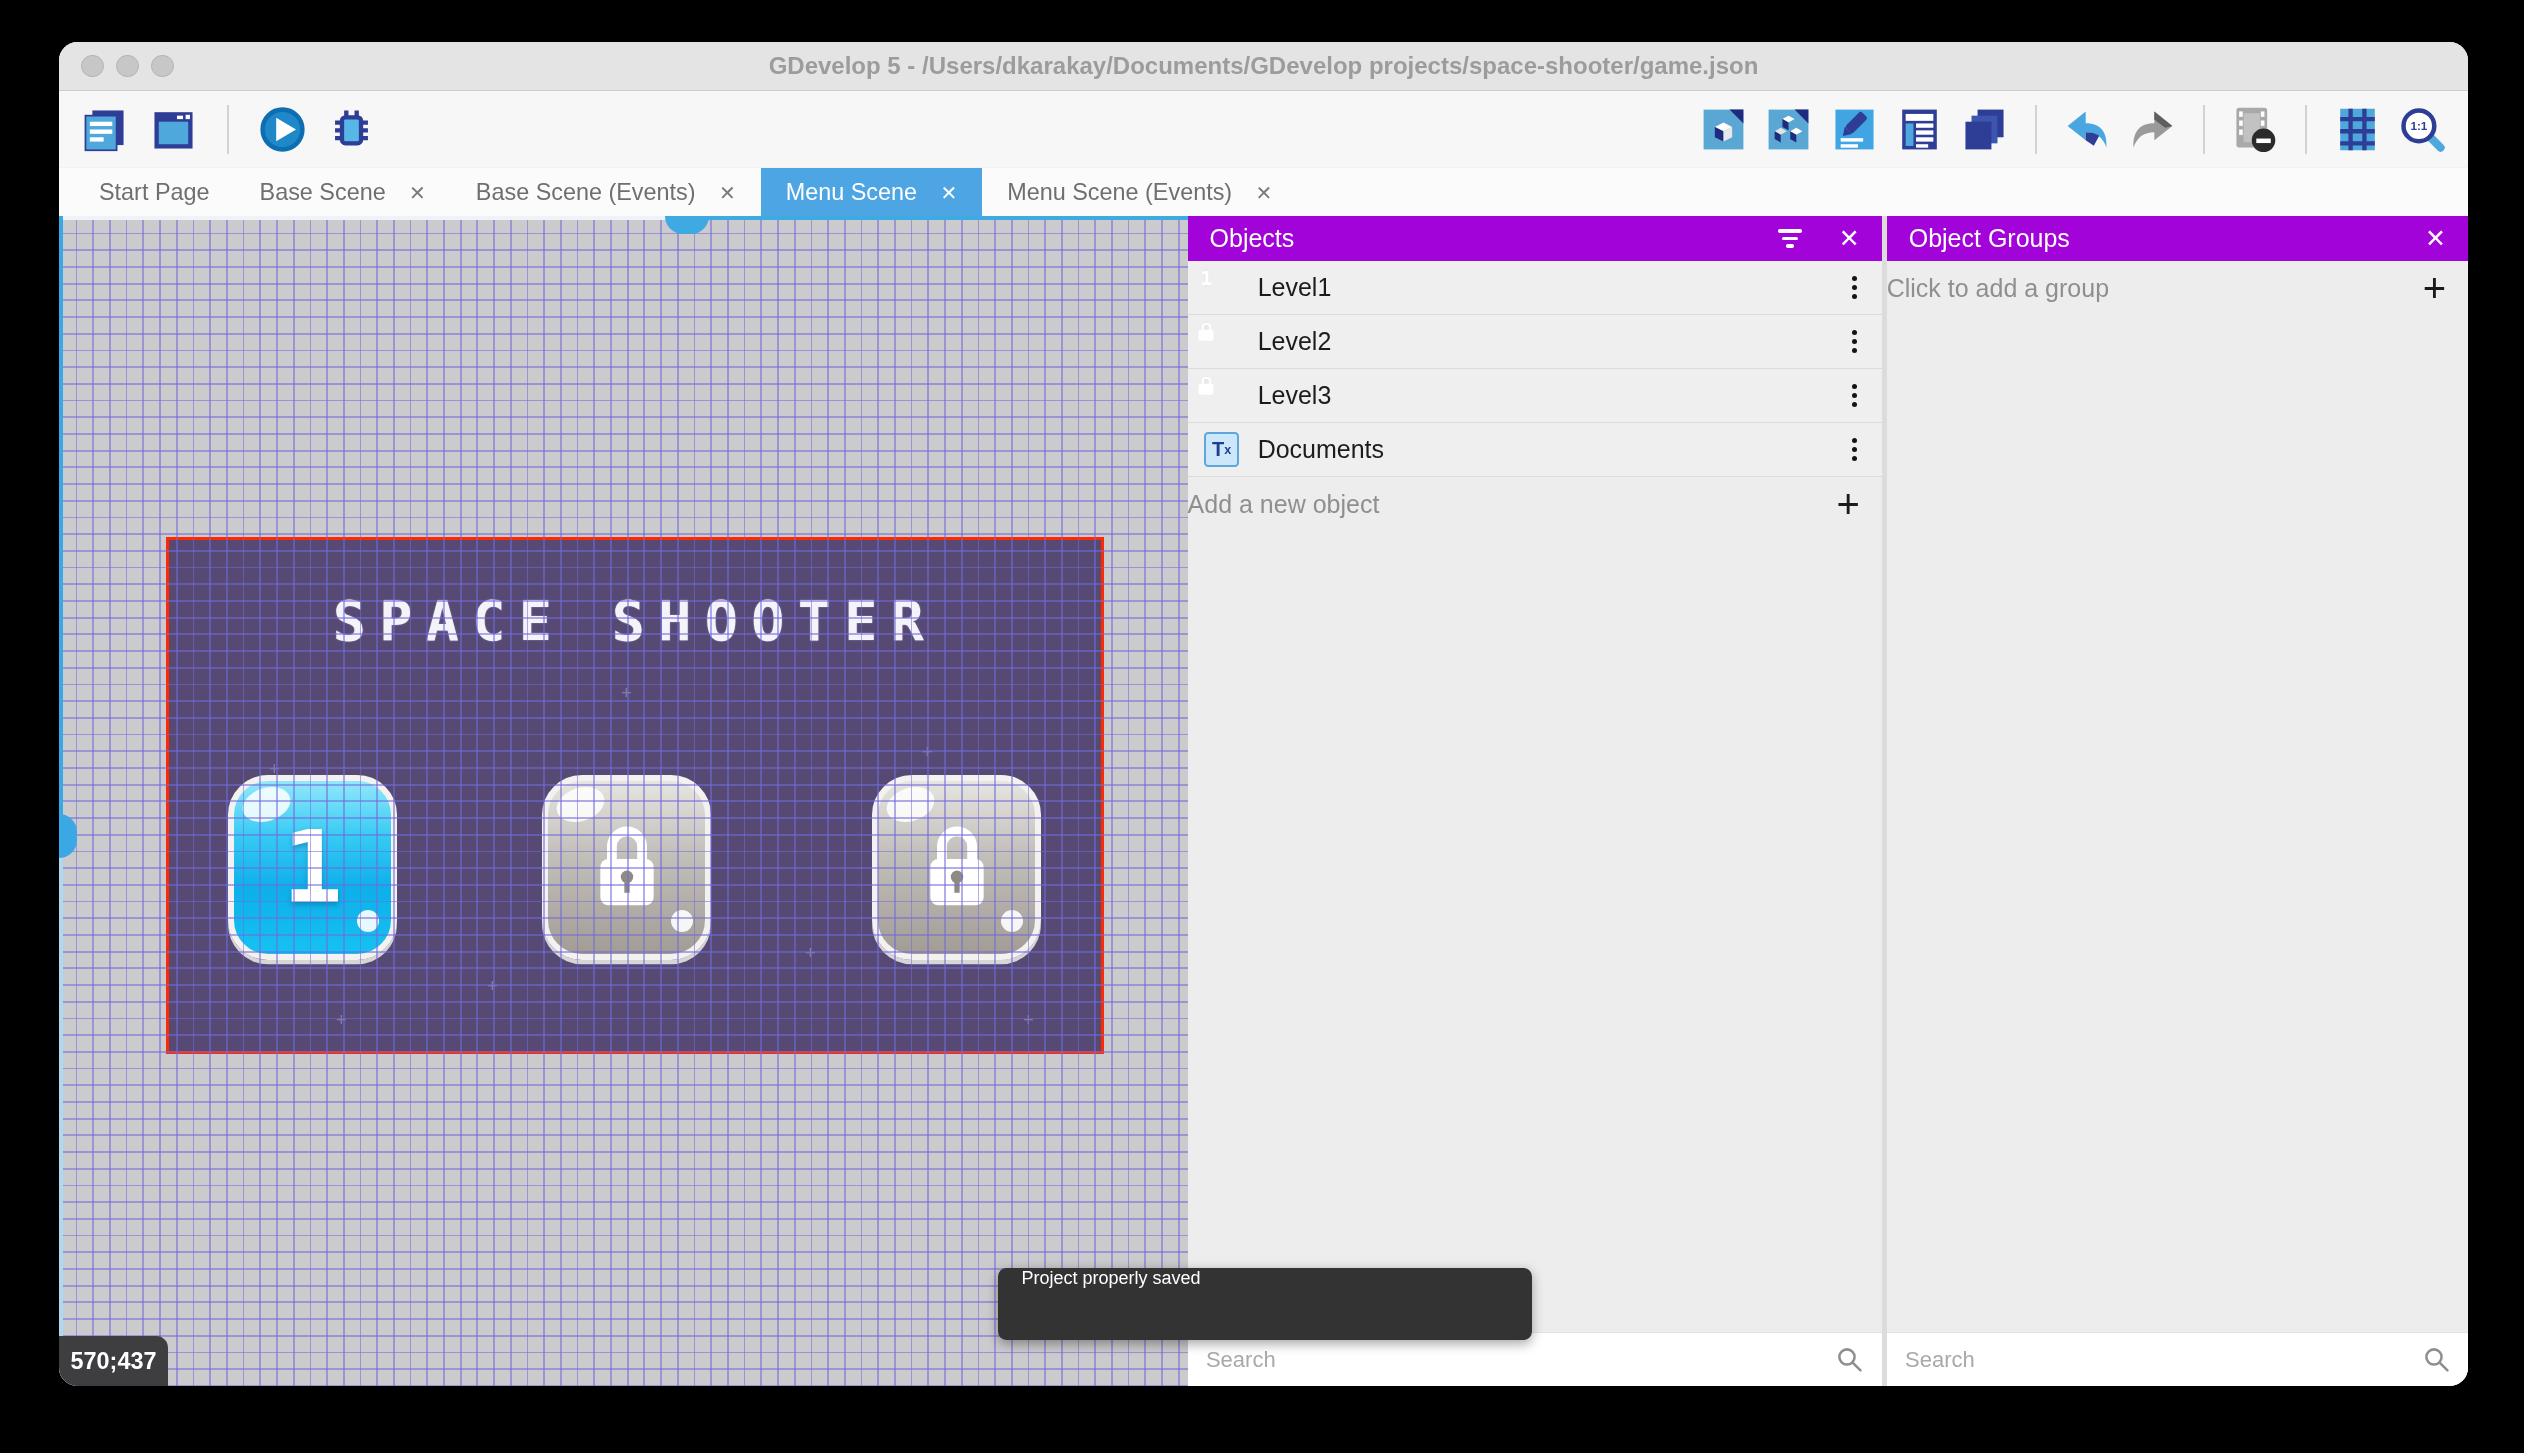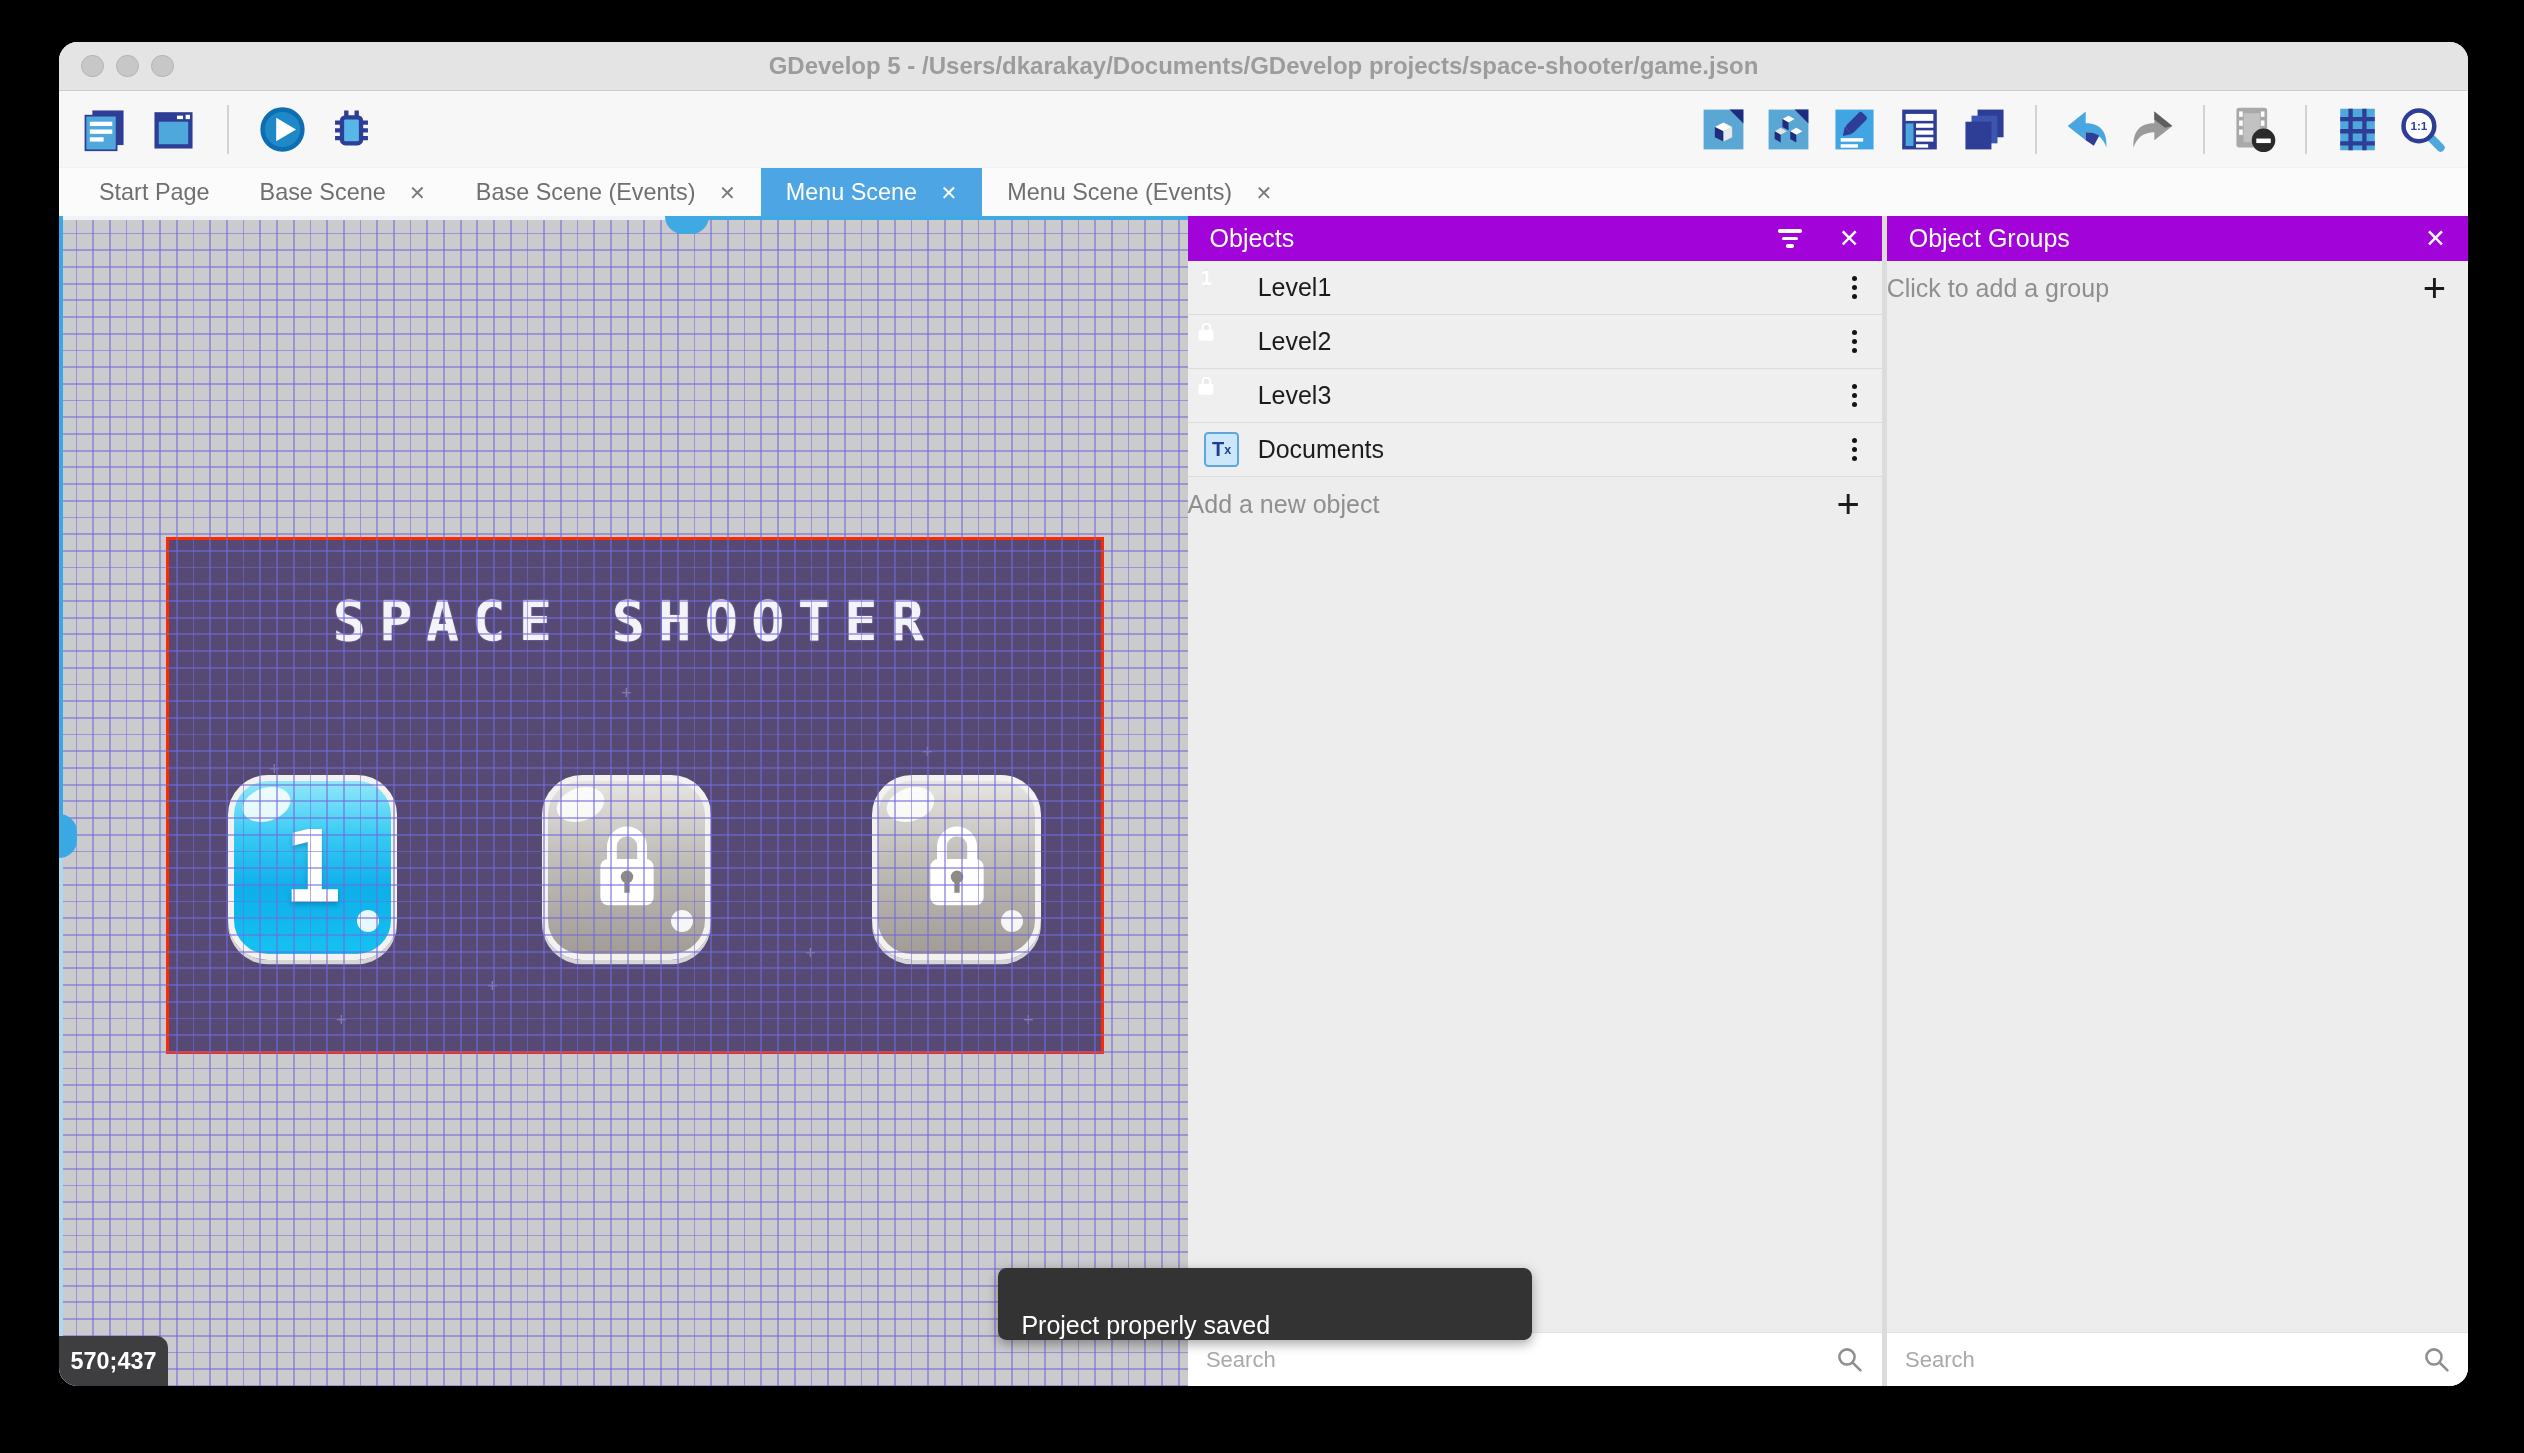--- a/index.html
+++ b/index.html
@@ -72,22 +72,22 @@
                    background:linear-gradient(180deg,#3BA8E6 0 615px,#AFD9F0 615px 100%); z-index:6; }
   .vscroll-thumb { position:absolute; left:0; top:598px; width:18.4px; height:44px; background:#3BA8E6;
                    border-radius:0 22px 22px 0; z-index:7; }
 
   .coord-badge { position:absolute; left:0; bottom:0; width:109px; height:50px; background:#3E3E40;
                  color:#FFFFFF; font-size:23.4px; font-weight:bold; display:flex; align-items:center;
                  justify-content:center; border-radius:0 11.7px 0 0; z-index:8; }
 
   
   .toast { position:absolute; left:939px; top:1226px; width:534px; height:72px; background:#333333;
-           border-radius:8.4px; display:flex; align-items:flex-end; padding-left:23.4px; z-index:20;
-           color:#FFFFFF; font-size:25px; box-shadow:0 3.3px 11.7px rgba(0,0,0,0.35); }
+           border-radius:8.4px; display:flex; align-items:flex-start; padding-left:23.4px; z-index:20;
+           color:#FFFFFF; font-size:18px; box-shadow:0 3.3px 11.7px rgba(0,0,0,0.35); }
 
   
   .panel { position:relative; height:100%; background:#EDEDED; display:flex; flex-direction:column; }
   .panel-objects { width:713px; }
   .panel-divider { width:5px; height:100%; background:#DCDCDC; }
   .panel-groups { width:597px; }
   .panel-header { height:45px; background:#A203D9; display:flex; align-items:center; padding:0 22px;
                   color:#FFFFFF; flex:0 0 auto; }
   .panel-header .ph-title { font-size:25px; font-weight:500; }
   .ph-icons { margin-left:auto; display:flex; align-items:center; gap:37px; }

